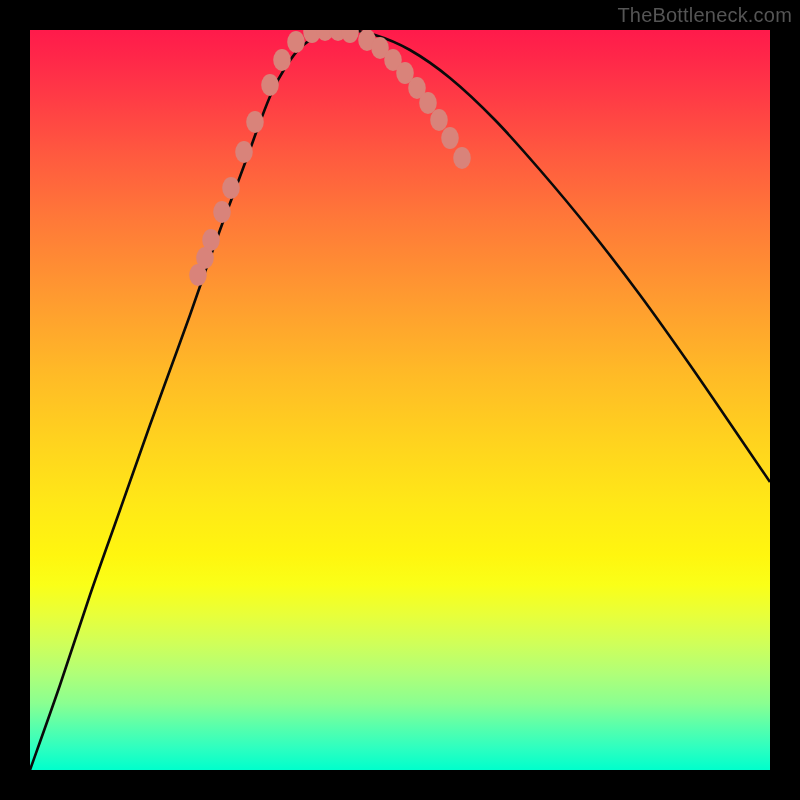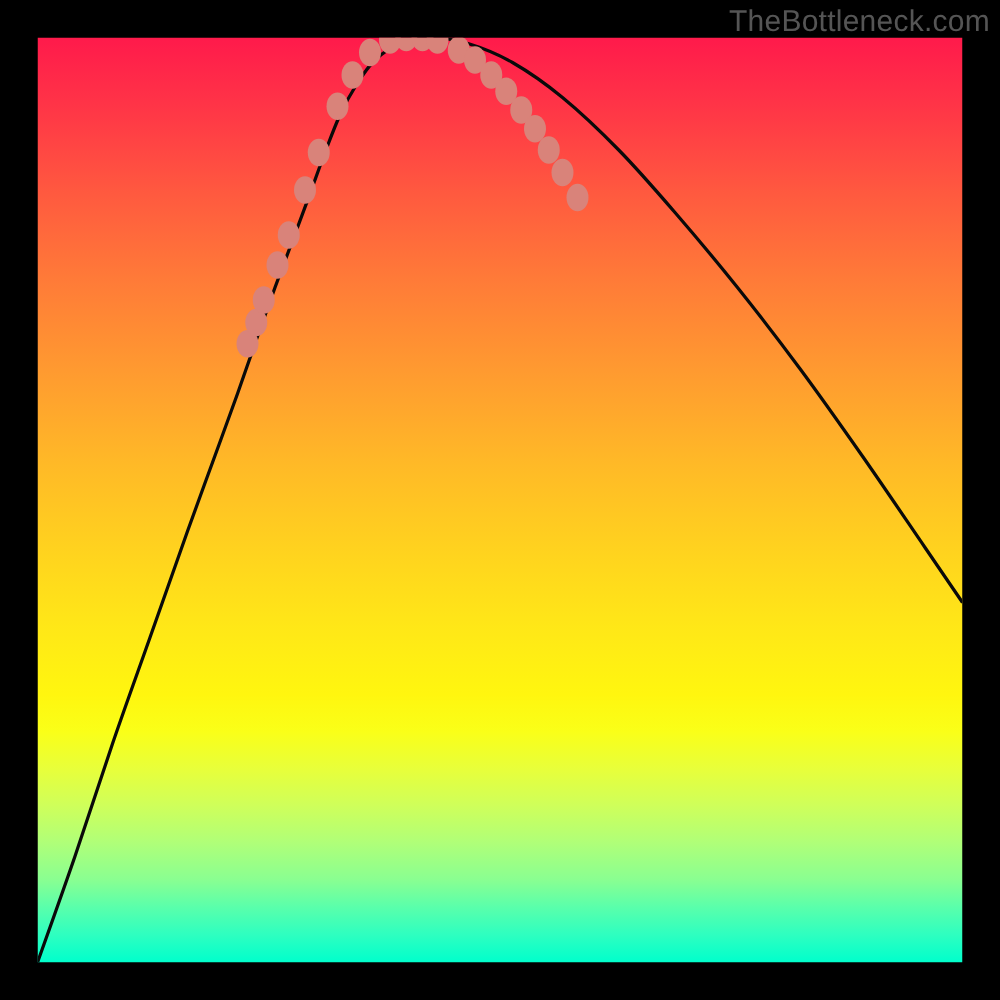--- a/index.html
+++ b/index.html
@@ -46,21 +46,21 @@
       #5affab 94%,
       #2effc0 97%,
       #00ffcc 100%
     );
   }
   .watermark {
     position: absolute;
     top: 4px;
     right: 8px;
     color: #555555;
-    font-size: 24px;
+    font-size: 20px;
     font-weight: 400;
     letter-spacing: 0.2px;
     user-select: none;
   }
   svg.curve {
     position: absolute;
     inset: 0;
   }
 </style>
 </head>

